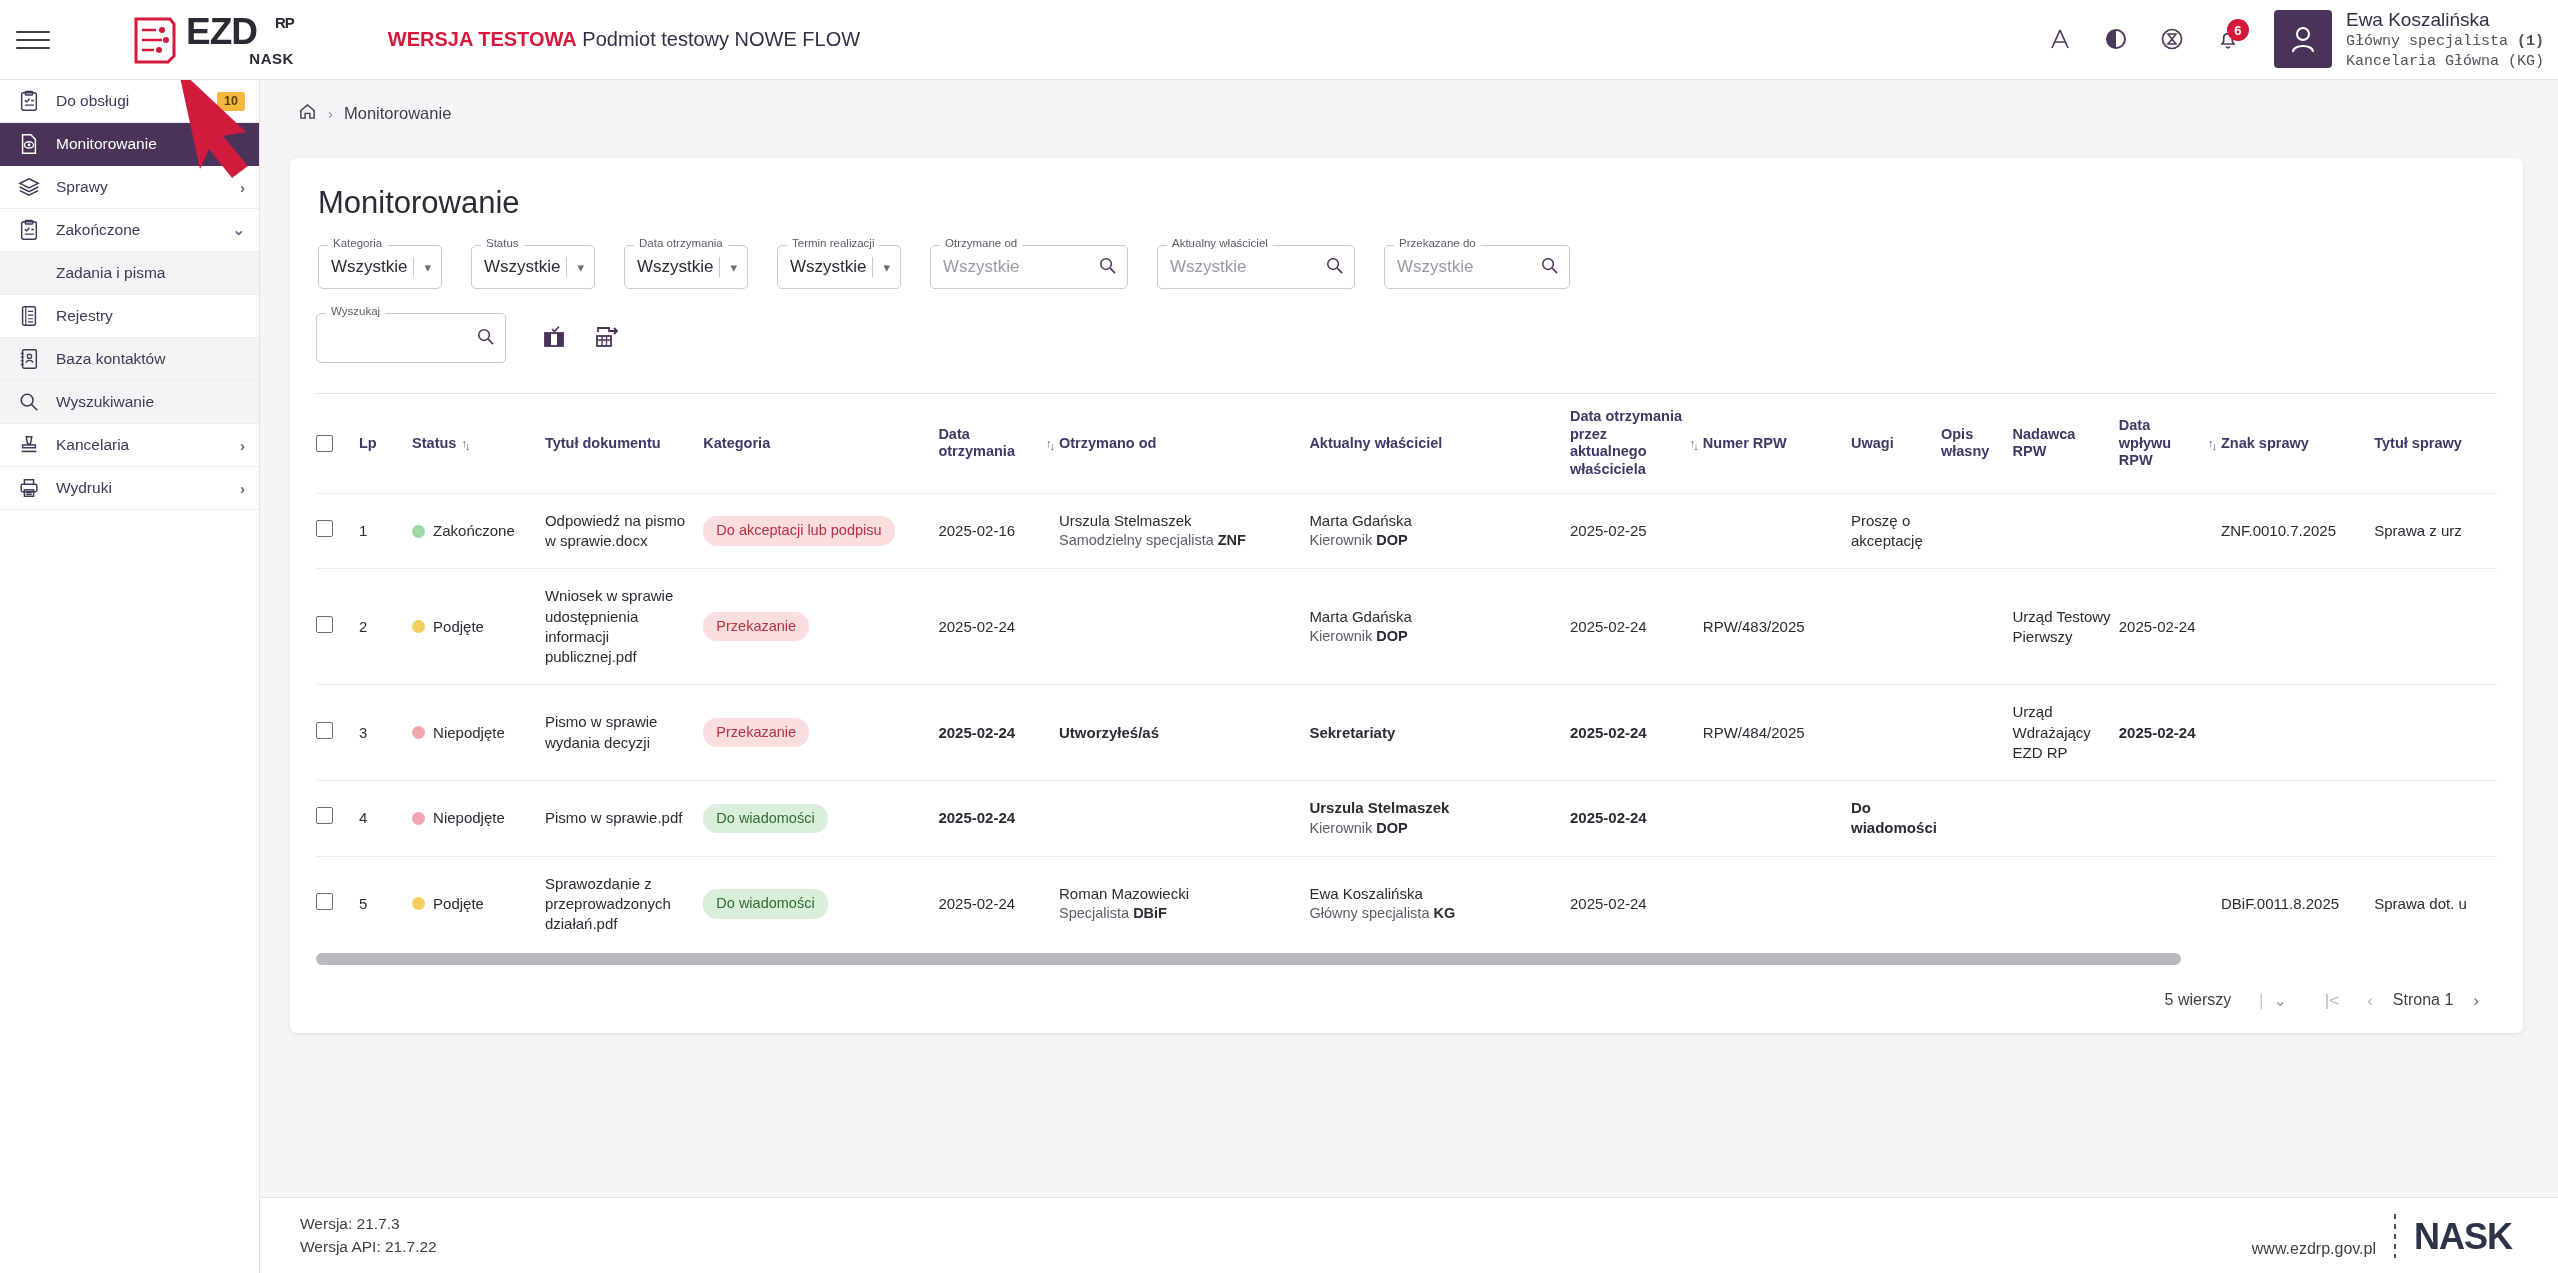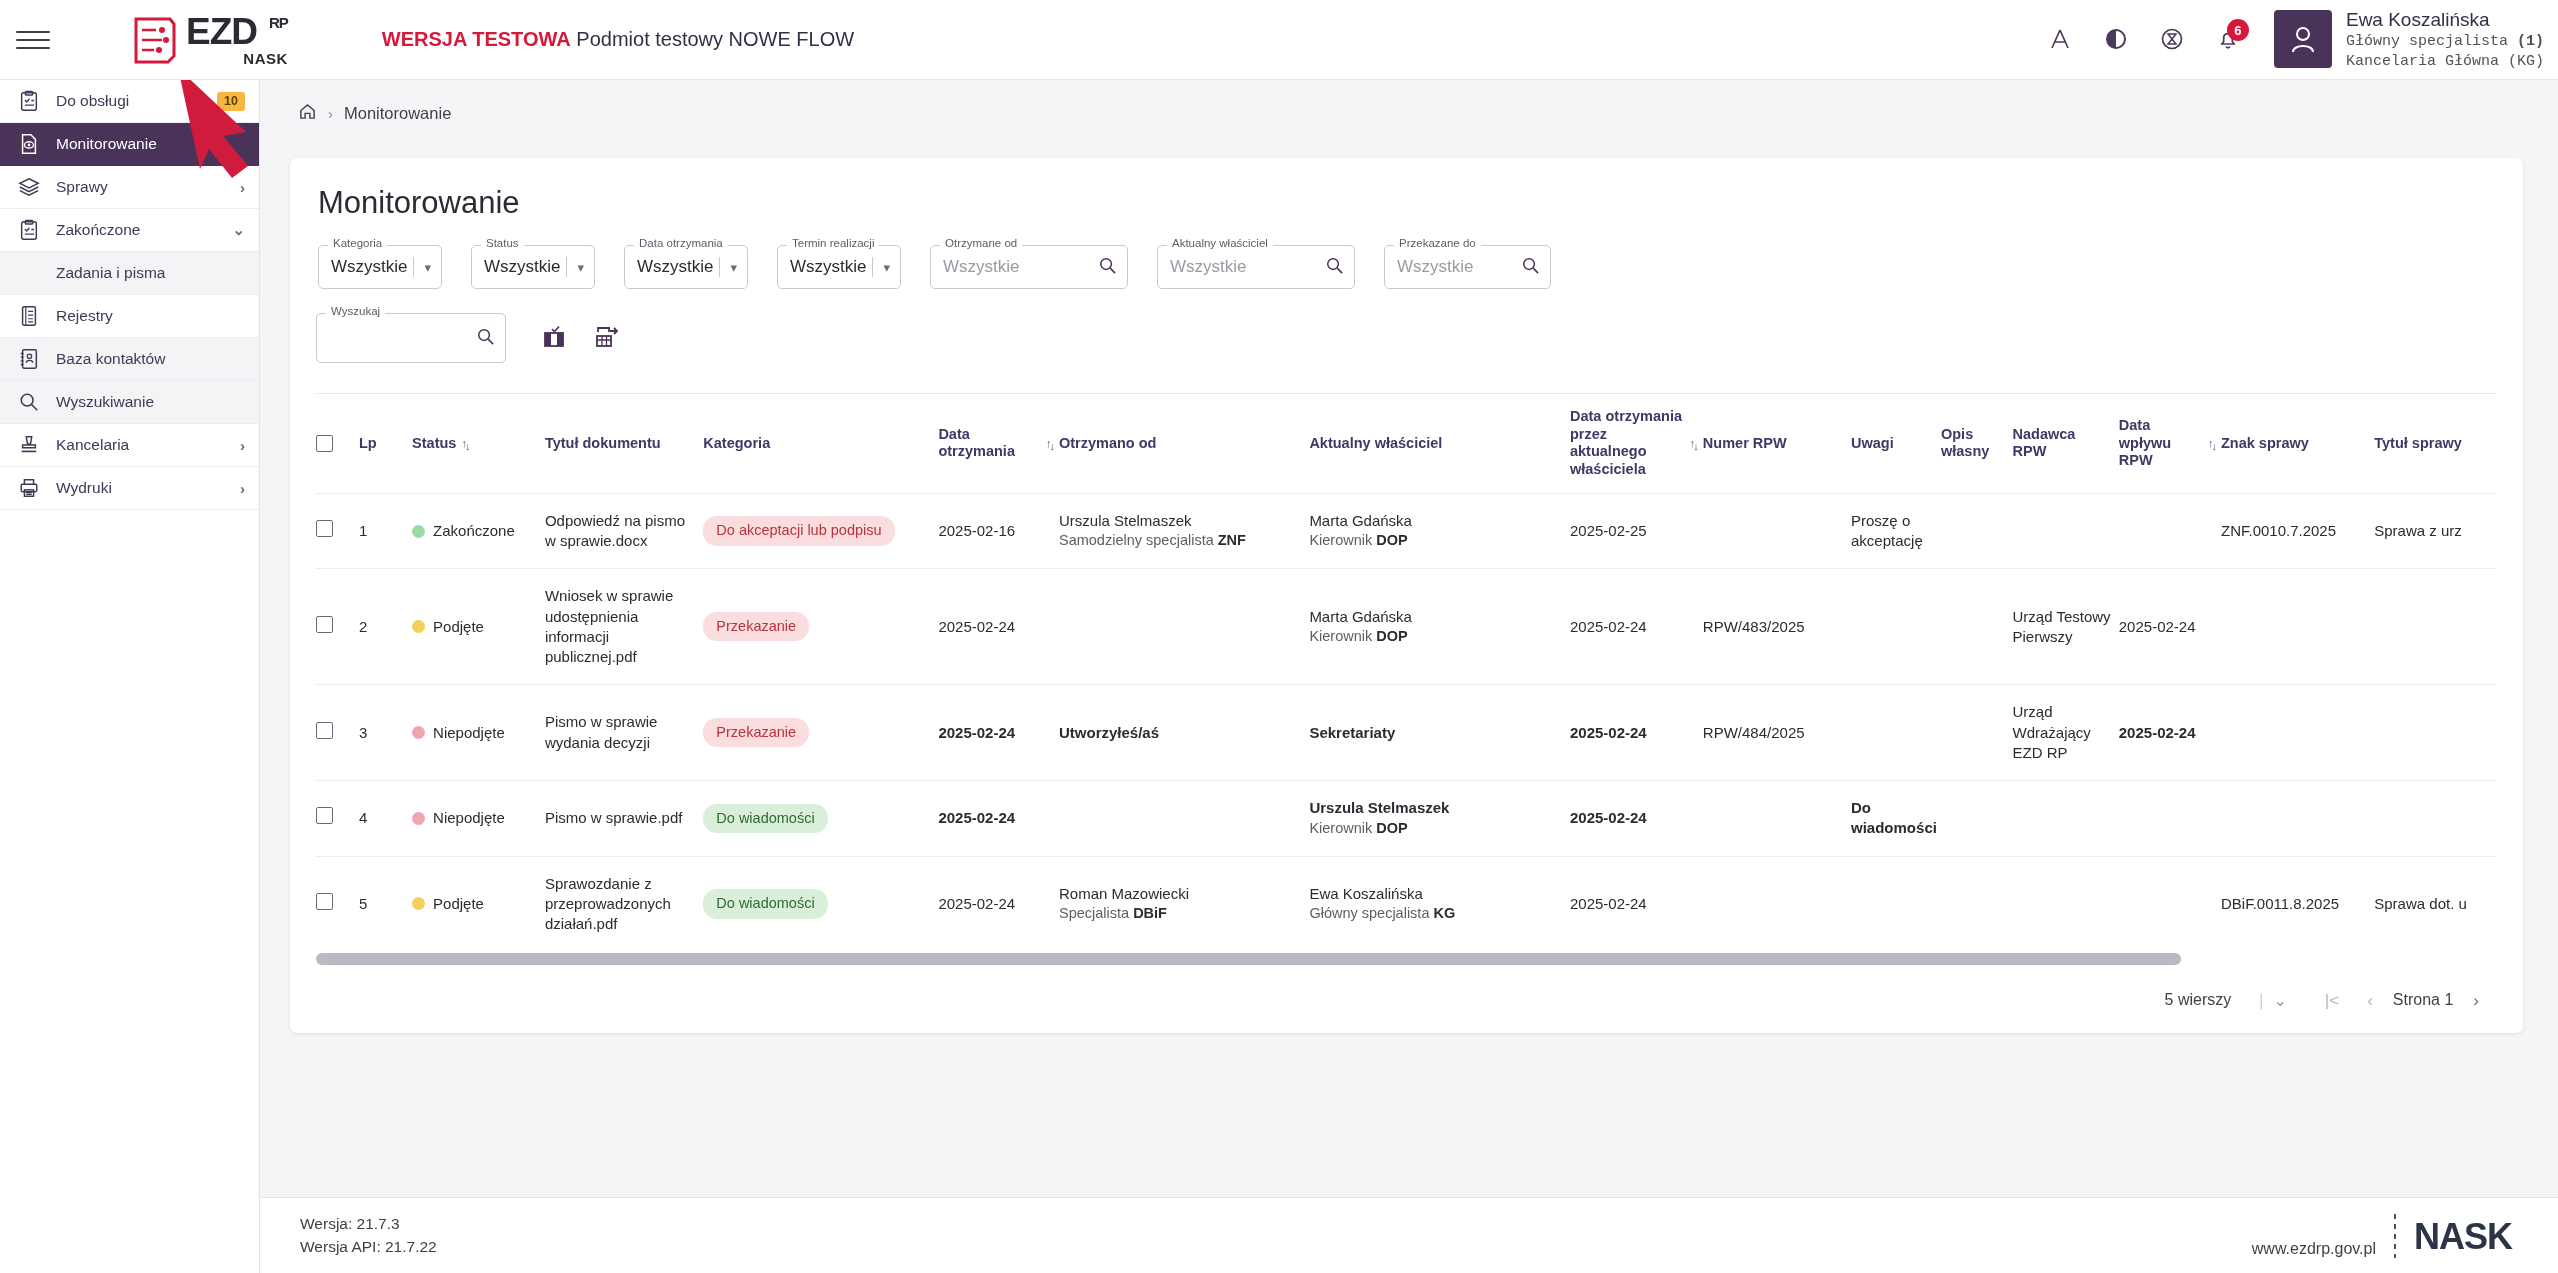--- a/index.html
+++ b/index.html
@@ -20,21 +20,21 @@
   }
   .hamburger { width: 34px; height: 26px; margin-left: 16px; margin-right: 22px;
     display: flex; flex-direction: column; justify-content: center; gap: 6px; cursor: pointer; }
   .hamburger span { display: block; height: 2px; background: #3f3f46; border-radius: 1px; }
 
   .brand { display: flex; align-items: center; gap: 8px; margin-left: 28px; }
   .brand-shield { width: 46px; height: 50px; }
   .brand-txt { display: flex; flex-direction: column; align-items: flex-end; line-height: 1; }
   .brand-ezd { font-size: 37px; font-weight: 700; letter-spacing: -1px; color: #2b2b33;
      display: flex; align-items: flex-start; }
-  .brand-ezd .rp { font-size: 15px; font-weight: 700; margin-top: 2px; margin-left: 12px; }
+  .brand-ezd .rp { font-size: 15px; font-weight: 700; margin-top: 2px; margin-left: 18px; }
   .brand-nask { font-size: 15px; font-weight: 700; letter-spacing: 0.5px; color: #2b2b33; margin-top: 1px; }
 
   .wersja { margin-left: 62px; font-size: 20px; white-space: nowrap; }
   .wersja b { color: #d6183b; font-weight: 700; }
   .wersja span { color: #2f3147; font-weight: 400; }
 
   .topbar-right { margin-left: auto; display: flex; align-items: center; gap: 0; padding-right: 14px; }
   .ticon { width: 56px; height: 56px; display: flex; align-items: center; justify-content: center;
     cursor: pointer; position: relative; color: #4b3a5a; }
   .badge-dot {
@@ -408,21 +408,21 @@
         <div class="field f-search-wide" style="width: 198px;">
           <span class="flabel">Aktualny właściciel</span>
           <div class="fbox">
             <span class="fval ph">Wszystkie</span>
             <span class="mag"><svg width="19" height="19" viewBox="0 0 20 20">
                 <circle cx="8.5" cy="8.5" r="5.6" fill="none" stroke="#4a3359" stroke-width="1.6"></circle>
                 <path d="M12.8 12.8 L18 18" stroke="#4a3359" stroke-width="1.6"></path>
               </svg></span>
           </div>
         </div>
-        <div class="field f-search-wide" style="width: 167px;">
+        <div class="field f-search-wide" style="width: 186px;">
           <span class="flabel">Przekazane do</span>
           <div class="fbox">
             <span class="fval ph">Wszystkie</span>
             <span class="mag"><svg width="19" height="19" viewBox="0 0 20 20">
                 <circle cx="8.5" cy="8.5" r="5.6" fill="none" stroke="#4a3359" stroke-width="1.6"></circle>
                 <path d="M12.8 12.8 L18 18" stroke="#4a3359" stroke-width="1.6"></path>
               </svg></span>
           </div>
         </div>
       </div>

